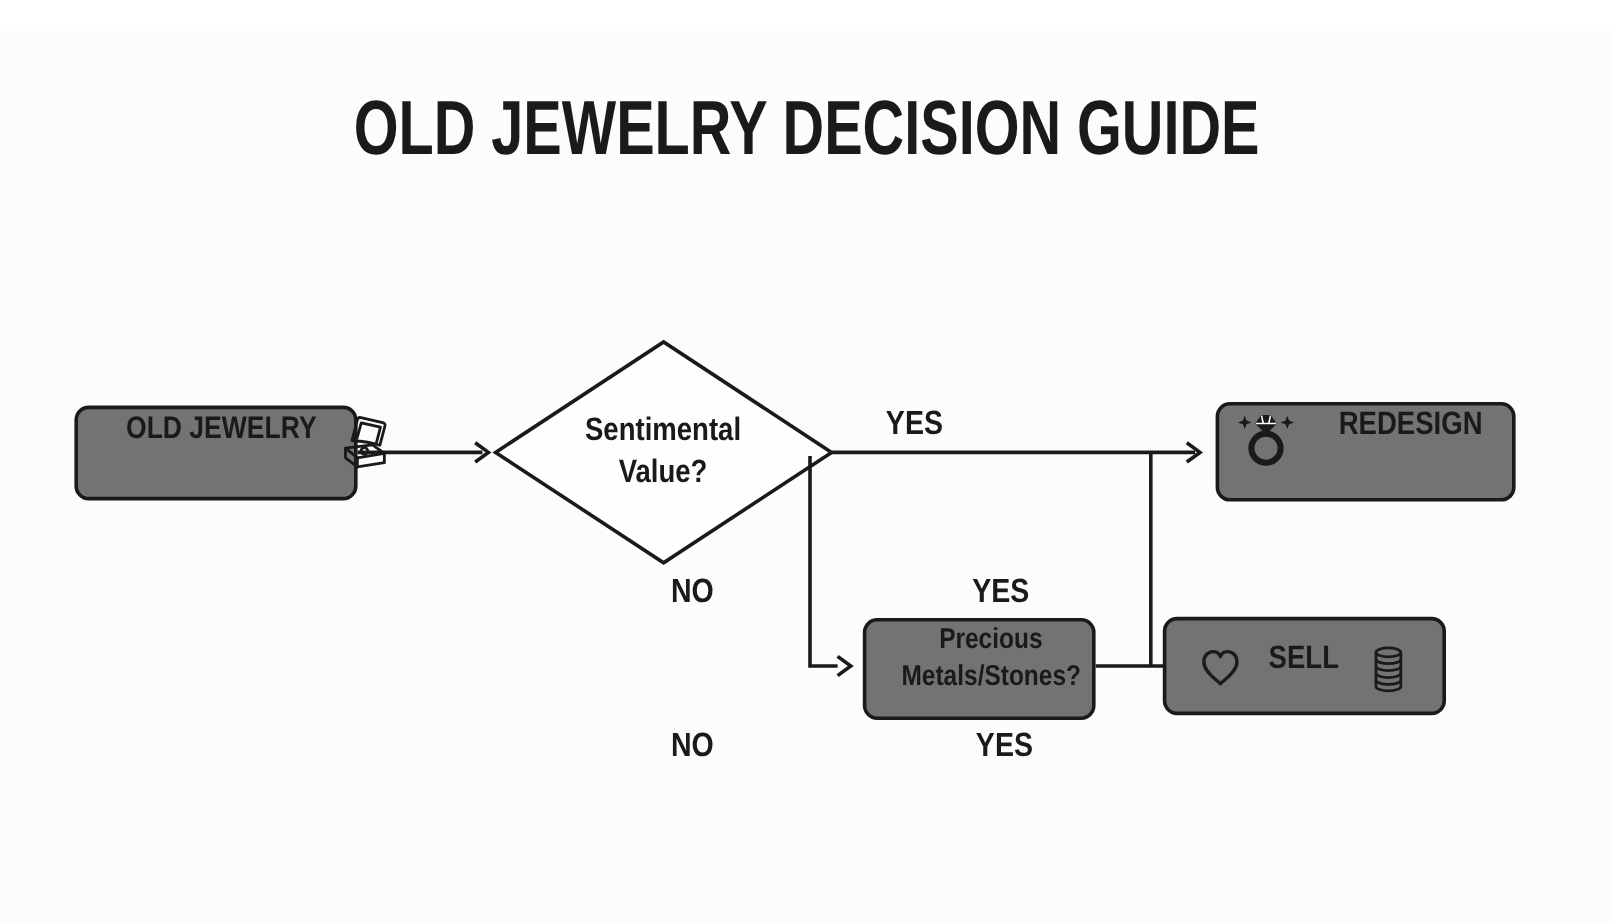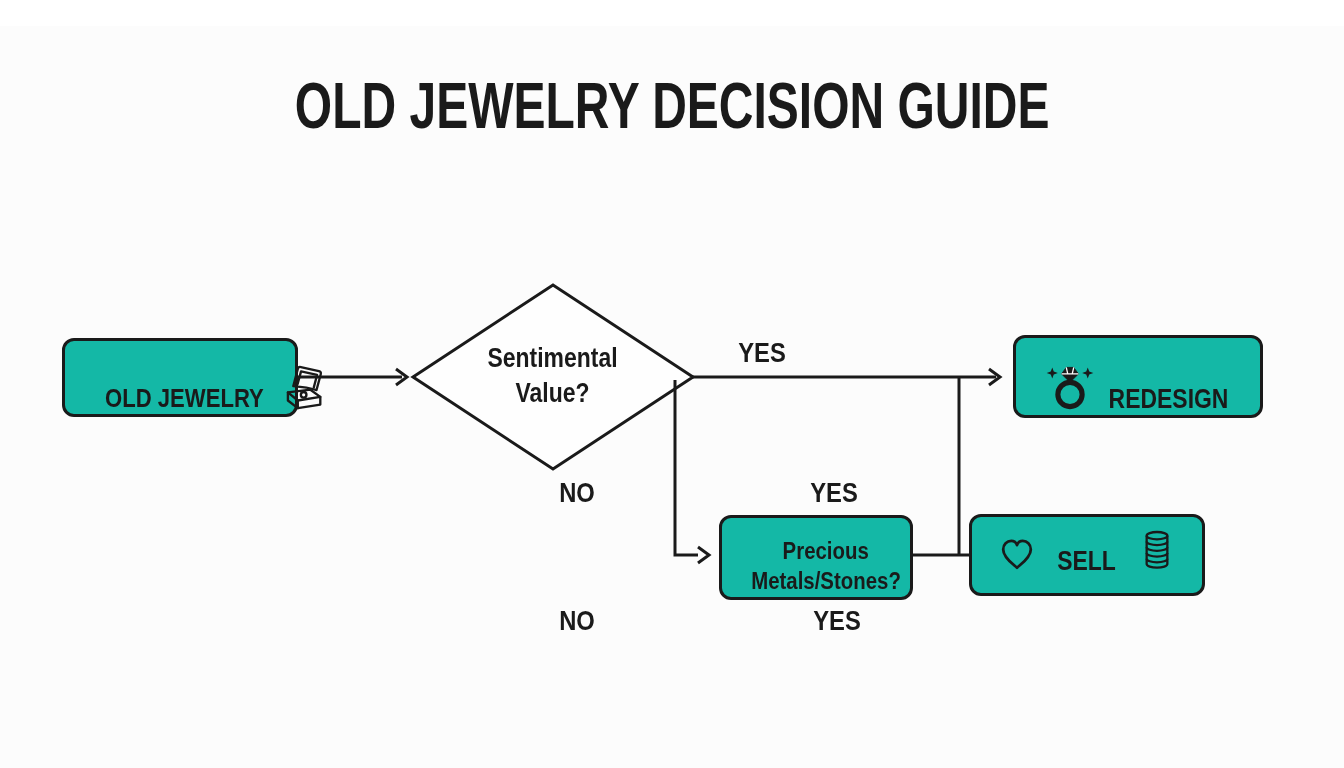--- a/index.html
+++ b/index.html
@@ -33,26 +33,26 @@
   .cond-title { transform: scaleX(0.75); }
   .edges { position: absolute; left: 0; top: 0; }
   .edges path, .edges polygon {
     stroke: #1a1a1a;
     stroke-width: 3;
     fill: none;
   }
   .edges polygon { fill: #fefefe; stroke-linejoin: miter; }
   .node {
     position: absolute;
-    background: #14b8a6;
+    background: #737373;
     border: 3px solid #1a1a1a;
     border-radius: 12px;
     box-sizing: border-box;
     display: flex;
-    align-items: flex-end;
+    align-items: flex-start;
     text-decoration: underline;
   }
   .node .icon { flex: 0 0 auto; display: flex; align-items: center; justify-content: center; }
   .node .icon svg { display: block; }
   .centered-text {
     position: absolute;
     text-align: center;
     font-weight: 700;
     line-height: 1.28;
   }
@@ -142,21 +142,21 @@
     <div class="centered-text q-label" style="position:static; width:100%;padding-left:20px;">
       <span class="cond">Precious</span><br>
       <span class="cond">Metals/Stones?</span>
     </div>
   </div>
 
   <div class="edge-label" style="left:765px; top:581px;">
     <span class="cond">YES</span>
   </div>
 
-  <div class="node" style="left:1013px; top:309px; width:250px; height:83px; padding-left:26px; justify-content:flex-start; ">
+  <div class="node" style="left:1013px; top:309px; width:250px; height:83px; padding-left:11px; justify-content:flex-start; gap:22px;">
     <span class="icon">
       <svg width="56" height="56" viewBox="0 0 60 60">
         <path d="M11,9 L12.6,13.4 L17,15 L12.6,16.6 L11,21 L9.4,16.6 L5,15 L9.4,13.4 Z" fill="#1a1a1a"></path>
         <path d="M49,9 L50.6,13.4 L55,15 L50.6,16.6 L49,21 L47.4,16.6 L43,15 L47.4,13.4 Z" fill="#1a1a1a"></path>
         <polygon points="21,16 26,9 34,9 39,16 30,25" fill="#1a1a1a" stroke="#1a1a1a" stroke-linejoin="round"></polygon>
         <path d="M21,16 L39,16 M26,9 L27.6,16 M34,9 L32.4,16" stroke="#ffffff" stroke-width="1.4" fill="none"></path>
         <circle cx="30" cy="38" r="13" fill="none" stroke="#1a1a1a" stroke-width="5.5"></circle>
       </svg>
     </span>
     <span class="end-label">

